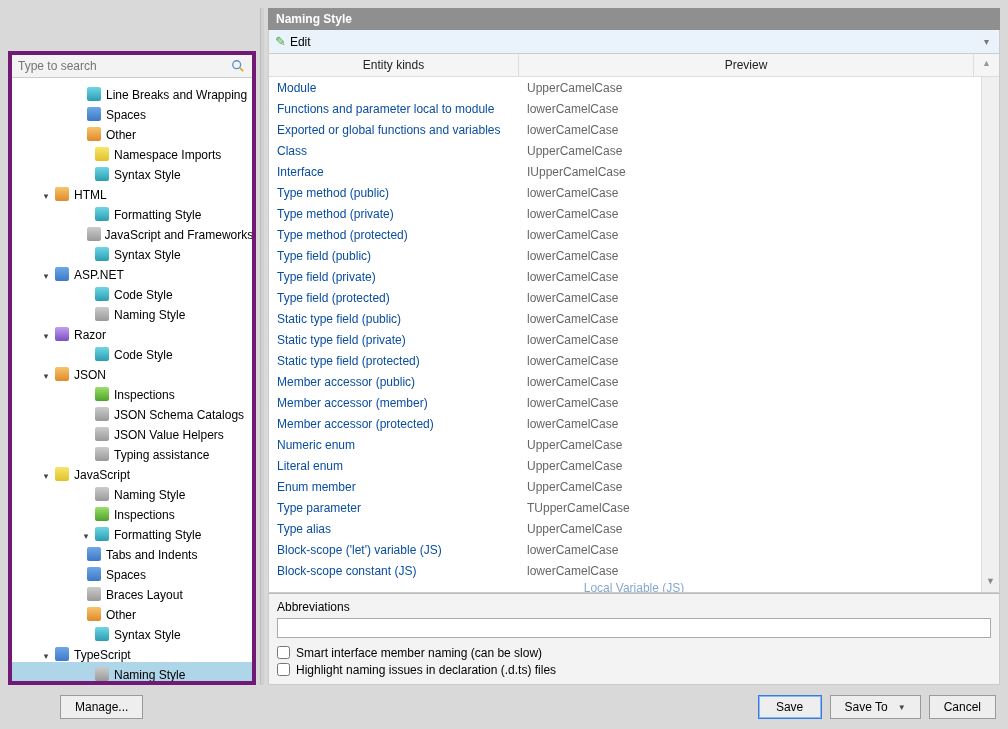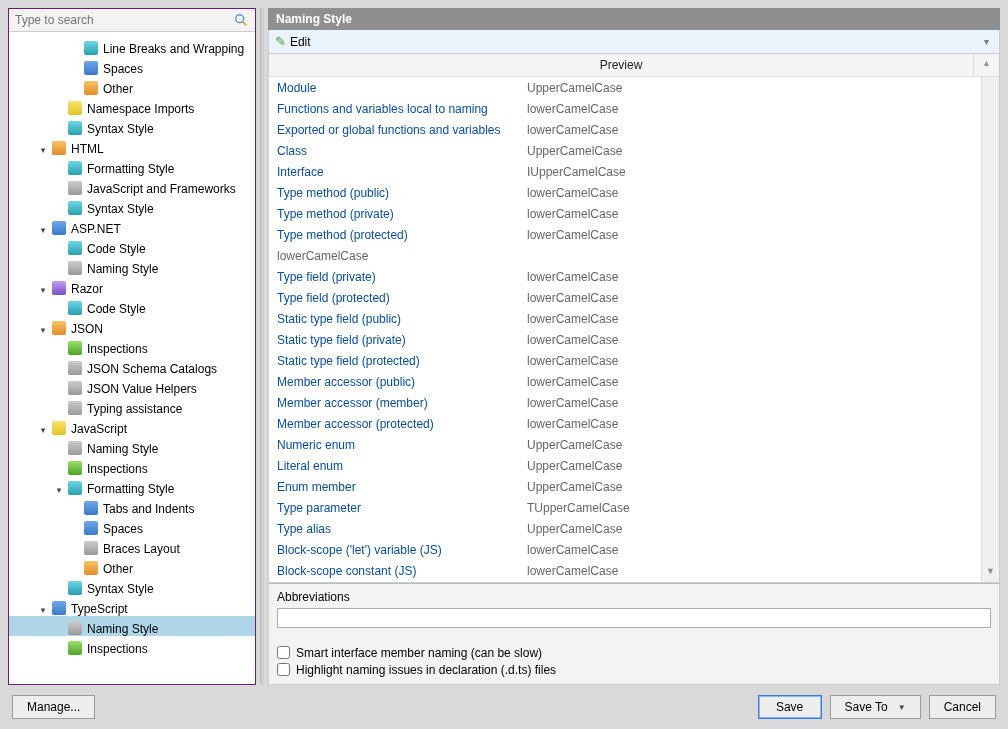--- a/index.html
+++ b/index.html
@@ -1,31 +1,31 @@
 <!DOCTYPE html>
 <html><head>
 <meta charset="utf-8">
 <style>
 * { box-sizing: border-box; margin: 0; padding: 0; }
 body { font-family: "Segoe UI", Tahoma, sans-serif; font-size: 12px; background: #d9d9d9; color: #000; }
 .app { width: 1008px; height: 729px; display: flex; flex-direction: column; background: #d9d9d9; }
 .main-area { display: flex; flex: 1; padding: 8px 8px 0 8px; gap: 4px; min-height: 0; }
-.sidebar { width: 248px; display: flex; flex-direction: column; background: #fff; border: 1px solid #701a75; }
+.sidebar { width: 248px; display: flex; flex-direction: column; background: #fff; border: 4px solid #701a75; margin-top: 43px; }
 .search-box { display: flex; align-items: center; border-bottom: 1px solid #ccc; background: #f3f3f3; padding: 3px 6px; }
 .search-box input { flex: 1; border: none; background: transparent; font-size: 12px; color: #888; outline: none; }
 .search-icon { width: 16px; height: 16px; display: inline-flex; align-items: center; justify-content: center; color: #5b8fc7; }
 .tree { flex: 1; overflow-y: auto; padding: 4px 0; }
 .tree-row { display: flex; align-items: flex-end; height: 20px; padding-right: 4px; cursor: default; white-space: nowrap; }
 .tree-row.selected { background: #aed5e8; }
 .caret { width: 12px; height: 12px; display: inline-flex; align-items: center; justify-content: center; color: #444; font-size: 9px; margin-right: 2px; }
 .caret.blank { visibility: hidden; }
 .ticon { width: 16px; height: 16px; display: inline-flex; align-items: center; justify-content: center; margin-right: 4px; }
 .lbl { font-size: 12px; }
 .ind0 { padding-left: 28px; }
-.ind1 { padding-left: 44px; }
+.ind1 { padding-left: 68px; }
 .ind2 { padding-left: 60px; }
 
 .content { flex: 1; display: flex; flex-direction: column; min-width: 0; }
 .titlebar { background: #8f8f8f; color: #fff; padding: 4px 8px; font-weight: bold; font-size: 12px; }
 .toolbar { background: #eaf3fb; border: 1px solid #ccc; border-top: none; display: flex; align-items: center; padding: 4px 6px; }
 .toolbar .edit-btn { display: flex; align-items: center; gap: 4px; cursor: pointer; }
 .toolbar .spacer { flex: 1; }
 .toolbar .chev { color: #777; font-size: 10px; padding: 0 4px; }
 .pencil { color: #4aa43a; font-size: 13px; }
 .table-wrap { flex: 1; border: 1px solid #ccc; border-top: none; background: #fff; display: flex; flex-direction: column; min-height: 0; }
@@ -39,25 +39,25 @@
 .tcell { padding: 0 8px; font-size: 12px; }
 .tcell.en { flex: 0 0 250px; color: #0a4ea0; }
 .tcell.pv { flex: 1; color: #666; }
 .trow.faded { opacity: 0.5; flex-direction: column; }
 .scroll-col { position: absolute; right: 0; top: 0; bottom: 0; width: 18px; background: #f0f0f0; border-left: 1px solid #ddd; }
 .scroll-col .dn { position: absolute; bottom: 0; left: 0; right: 0; height: 16px; text-align: center; font-size: 9px; color: #888; }
 
 .bottom-section { border: 1px solid #ccc; border-top: 1px solid #bbb; background: #f3f3f3; padding: 6px 8px; }
 .abbrev-label { font-size: 12px; margin-bottom: 4px; }
 .abbrev-input { width: 100%; border: 1px solid #aaa; background: #fff; height: 20px; padding: 2px 4px; font-size: 12px; }
-.checks { margin-top: 16px; }
+.checks { margin-top: 6px; }
 .check-row { display: flex; align-items: center; gap: 6px; font-size: 12px; height: 17px; }
 .check-row input { width: 13px; height: 13px; }
 
-.footer { display: flex; align-items: center; padding: 10px 12px; gap: 8px; background: #d9d9d9; }
+.footer { display: flex; align-items: center; padding: 10px 12px; gap: 8px; background: #d9d9d9; margin-left: 48px; }
 .footer .left { }
 .footer .right { margin-left: auto; display: flex; gap: 8px; }
 .btn { border: 1px solid #9a9a9a; background: #eee; padding: 4px 14px; font-size: 12px; cursor: pointer; min-width: 64px; text-align: center; }
 .btn.primary { border: 1px solid #3a7bd5; box-shadow: inset 0 0 0 1px #8ab8ff; }
 .btn.menu { display: inline-flex; align-items: center; gap: 10px; }
 .btn.menu .dd { font-size: 8px; color: #444; }
 
 
 .ic { width: 14px; height: 14px; border-radius: 2px; display: inline-block; }
 .ic-blue { background: linear-gradient(#6fa8e6,#3c79c7); }
@@ -310,30 +310,31 @@
       <div class="toolbar">
         <div class="edit-btn">
           <span class="pencil">✎</span>
           <span>Edit</span>
         </div>
         <div class="spacer"></div>
         <span class="chev">▾</span>
       </div>
       <div class="table-wrap">
         <div class="thead">
+          <div class="th en">Entity kinds</div>
           <div class="th pv">Preview</div>
           <div class="th sc">▲</div>
         </div>
         <div class="tbody" id="tbody">
           <div class="trow">
               <div class="tcell en">Module</div>
               <div class="tcell pv">UpperCamelCase</div>
             </div>
             <div class="trow">
-              <div class="tcell en">Functions and variables local to naming</div>
+              <div class="tcell en">Functions and parameter local to module</div>
               <div class="tcell pv">lowerCamelCase</div>
             </div>
             <div class="trow">
               <div class="tcell en">Exported or global functions and variables</div>
               <div class="tcell pv">lowerCamelCase</div>
             </div>
             <div class="trow">
               <div class="tcell en">Class</div>
               <div class="tcell pv">UpperCamelCase</div>
             </div>
@@ -347,20 +348,21 @@
             </div>
             <div class="trow">
               <div class="tcell en">Type method (private)</div>
               <div class="tcell pv">lowerCamelCase</div>
             </div>
             <div class="trow">
               <div class="tcell en">Type method (protected)</div>
               <div class="tcell pv">lowerCamelCase</div>
             </div>
             <div class="trow">
+              <div class="tcell en">Type field (public)</div>
               <div class="tcell pv">lowerCamelCase</div>
             </div>
             <div class="trow">
               <div class="tcell en">Type field (private)</div>
               <div class="tcell pv">lowerCamelCase</div>
             </div>
             <div class="trow">
               <div class="tcell en">Type field (protected)</div>
               <div class="tcell pv">lowerCamelCase</div>
             </div>

